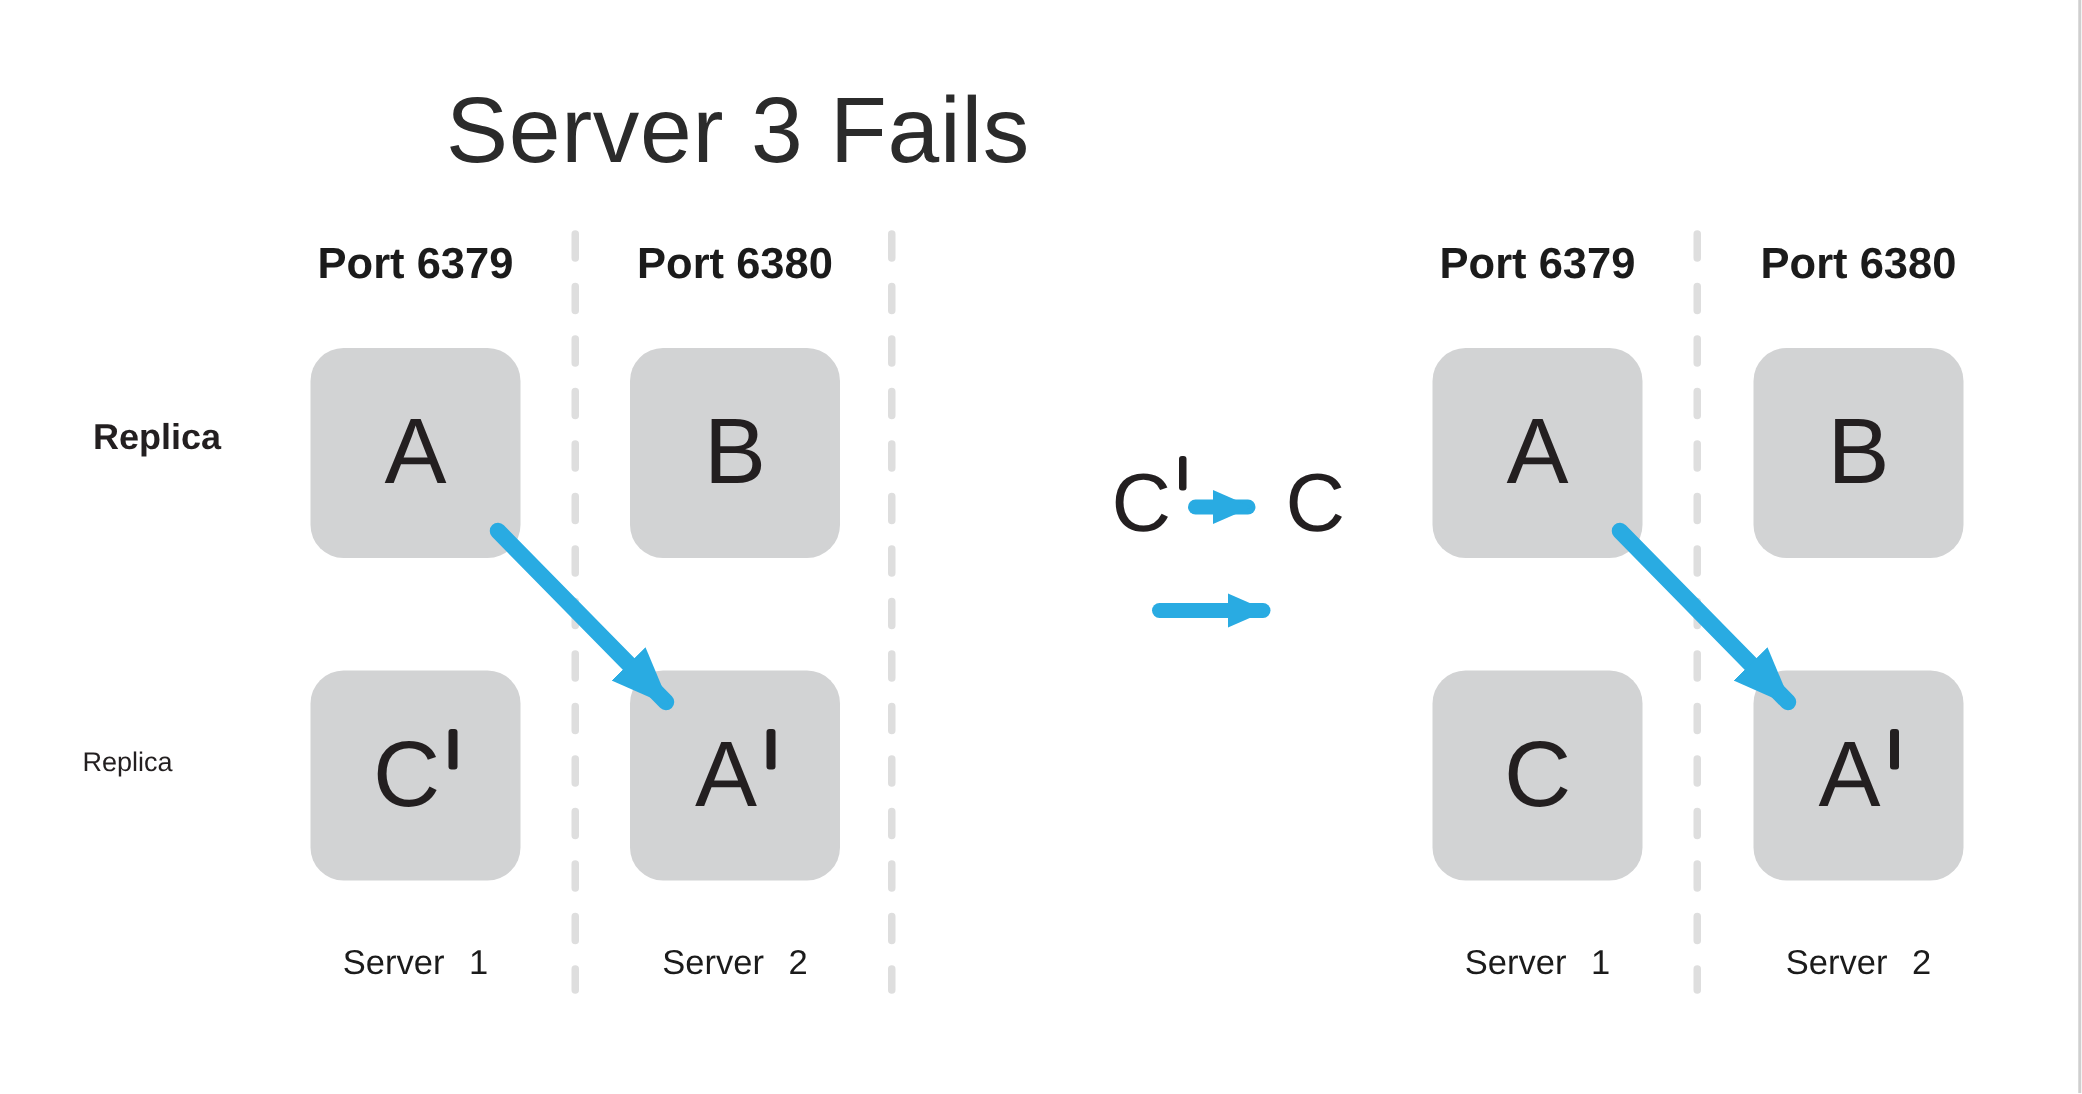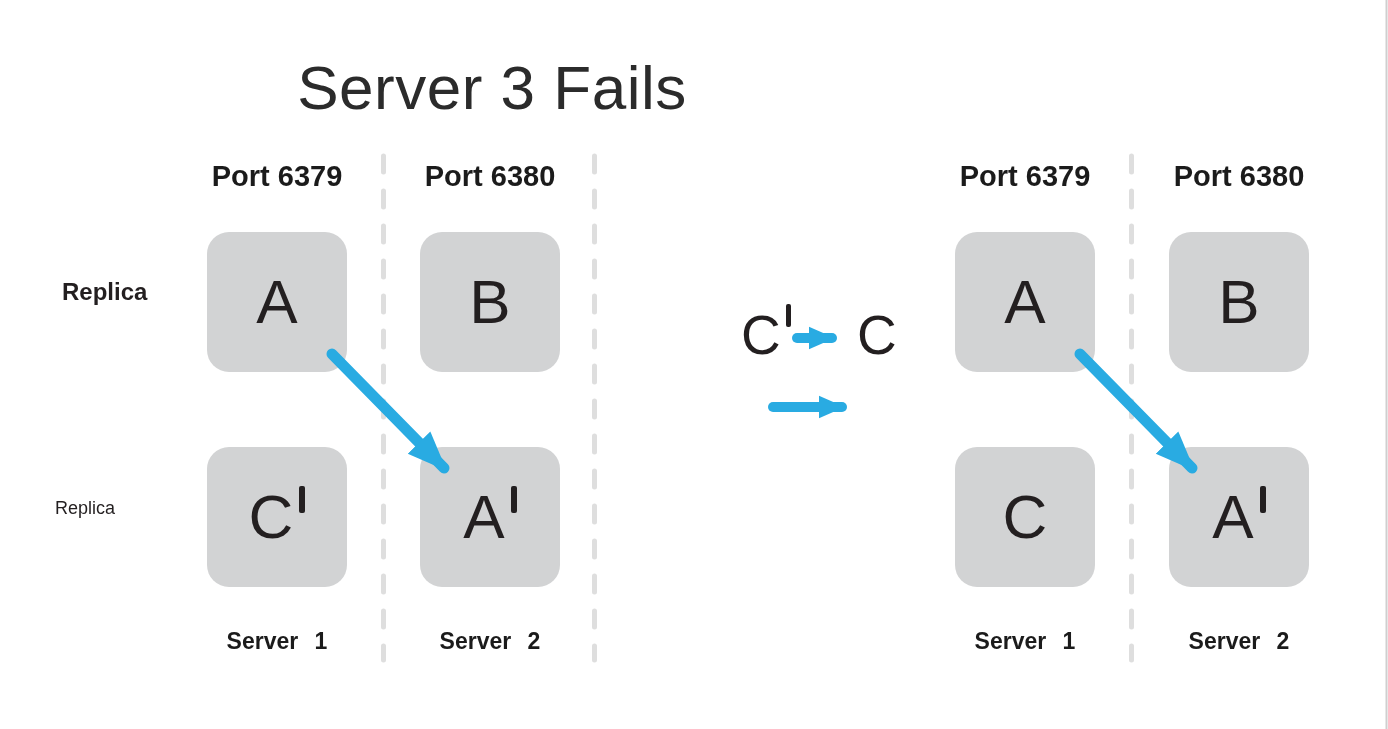--- a/index.html
+++ b/index.html
@@ -33,21 +33,21 @@
   .col-l1{left:189px;} .col-l2{left:402px;} .col-l3{left:614px;}
   .col-r1{left:937px;} .col-r2{left:1151px;}
   .port-label{
     position:absolute;top:10px;left:0;width:176px;
     text-align:center;
     font-size:29px;font-weight:700;color:var(--label-dark);
   }
   .server-label{
     position:absolute;top:478px;left:0;width:176px;
     text-align:center;
-    font-size:23px;font-weight:700;color:var(--label-dark);
+    font-size:23px;font-weight:400;color:var(--label-dark);
     word-spacing:10px;
   }
   .server-label.faded{color:var(--faded-label);}
   .node{
     position:absolute;left:18px;width:140px;height:140px;
     background:var(--box-fill);
     border-radius:22px;
     display:flex;align-items:center;justify-content:center;
     z-index:1;
   }

